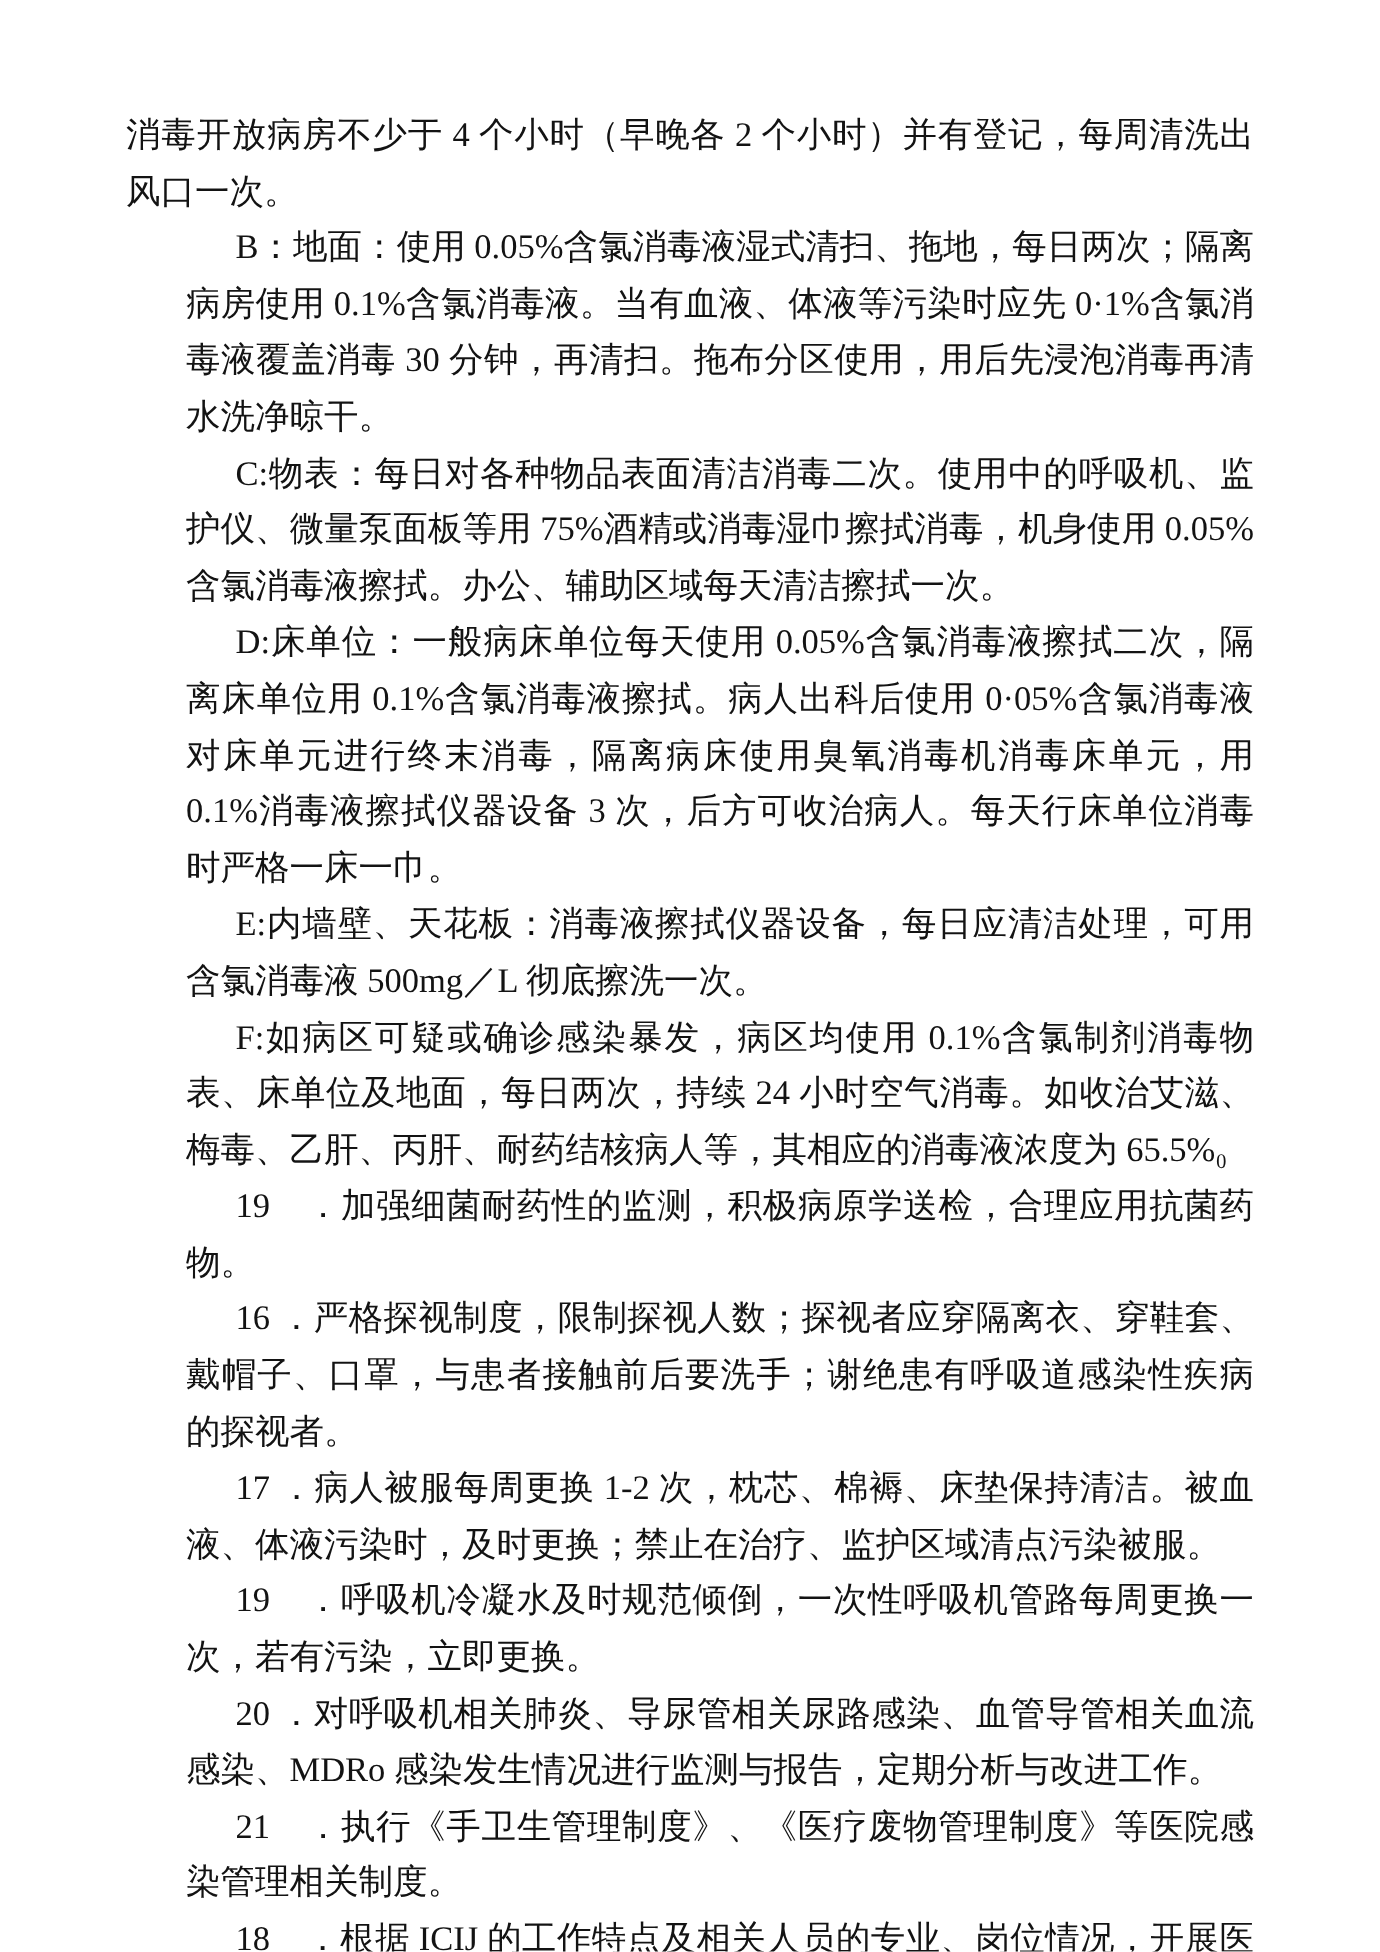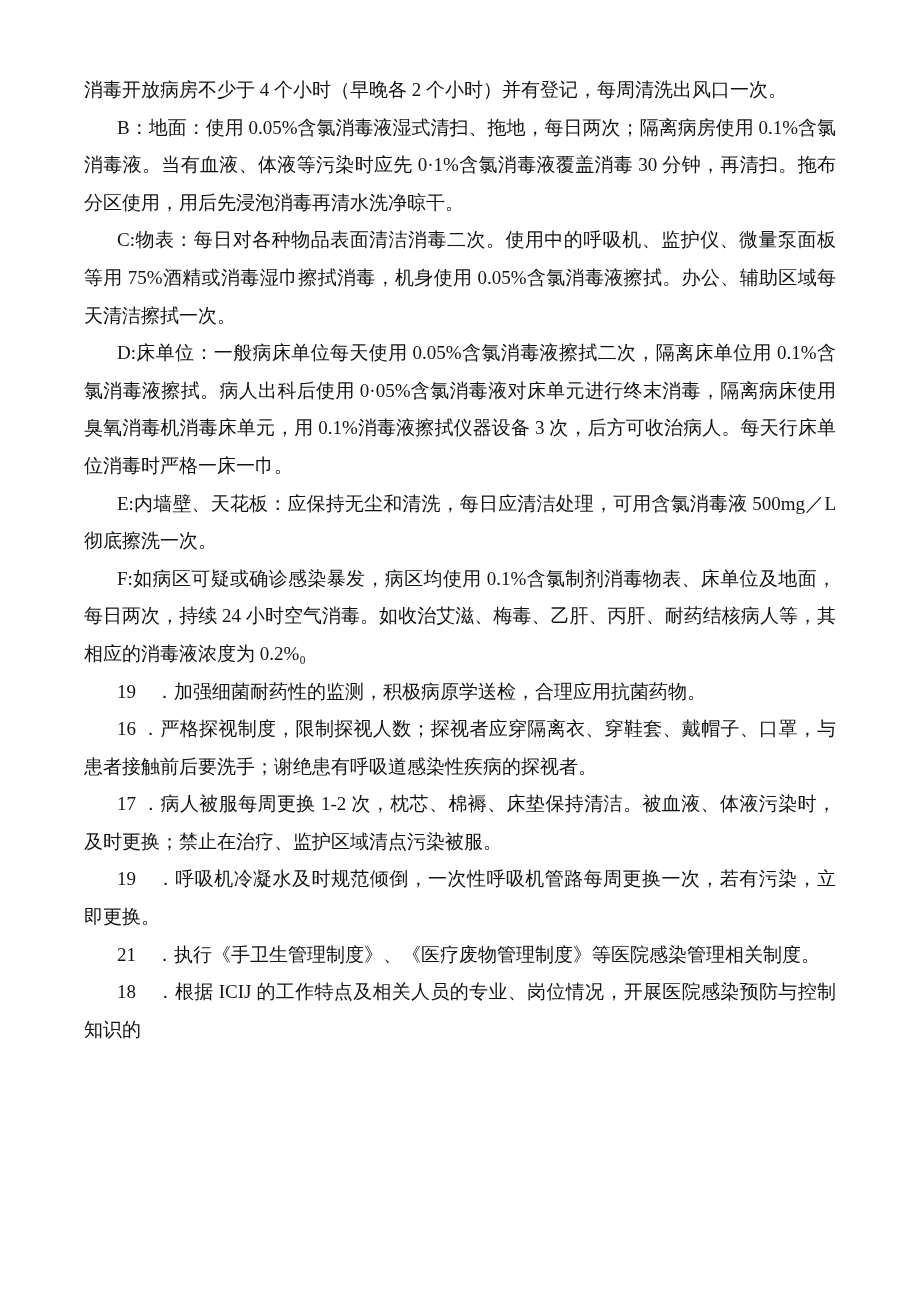--- a/index.html
+++ b/index.html
@@ -12,43 +12,45 @@
     height: 1301px;
     overflow: hidden;
   }
   .page {
     box-sizing: border-box;
     width: 920px;
     height: 1301px;
     padding: 71px 84px 0 84px;
     background: #ffffff;
     font-family: "Liberation Serif", "DejaVu Serif", serif;
-    font-size: 19px;
+    font-size: 23px;
     line-height: 37.6px;
     color: #131313;
     text-align: justify;
     text-justify: inter-character;
   }
   .page p {
     margin: 0;
     padding: 0;
   }
   .page p.indent {
     text-indent: 33px;
+    margin-left: 40px;
   }
 </style>
 </head>
 <body>
 
 <div class="page">
   <p>消毒开放病房不少于 4 个小时（早晚各 2 个小时）并有登记，每周清洗出风口一次。</p>
   <p class="indent">B：地面：使用 0.05%含氯消毒液湿式清扫、拖地，每日两次；隔离病房使用 0.1%含氯消毒液。当有血液、体液等污染时应先 0·1%含氯消毒液覆盖消毒 30 分钟，再清扫。拖布分区使用，用后先浸泡消毒再清水洗净晾干。</p>
   <p class="indent">C:物表：每日对各种物品表面清洁消毒二次。使用中的呼吸机、监护仪、微量泵面板等用 75%酒精或消毒湿巾擦拭消毒，机身使用 0.05%含氯消毒液擦拭。办公、辅助区域每天清洁擦拭一次。</p>
   <p class="indent">D:床单位：一般病床单位每天使用 0.05%含氯消毒液擦拭二次，隔离床单位用 0.1%含氯消毒液擦拭。病人出科后使用 0·05%含氯消毒液对床单元进行终末消毒，隔离病床使用臭氧消毒机消毒床单元，用 0.1%消毒液擦拭仪器设备 3 次，后方可收治病人。每天行床单位消毒时严格一床一巾。</p>
-  <p class="indent">E:内墙壁、天花板：应保持无尘和清洗，每日应清洁处理，可用含氯消毒液 500mg／L 彻底擦洗一次。</p>
-  <p class="indent">F:如病区可疑或确诊感染暴发，病区均使用 0.1%含氯制剂消毒物表、床单位及地面，每日两次，持续 24 小时空气消毒。如收治艾滋、梅毒、乙肝、丙肝、耐药结核病人等，其相应的消毒液浓度为 0.2%₀</p>
+  <p class="indent">E:内墙壁、天花板：消毒液擦拭仪器设备，每日应清洁处理，可用含氯消毒液 500mg／L 彻底擦洗一次。</p>
+  <p class="indent">F:如病区可疑或确诊感染暴发，病区均使用 0.1%含氯制剂消毒物表、床单位及地面，每日两次，持续 24 小时空气消毒。如收治艾滋、梅毒、乙肝、丙肝、耐药结核病人等，其相应的消毒液浓度为 65.5%₀</p>
   <p class="indent">19　．加强细菌耐药性的监测，积极病原学送检，合理应用抗菌药物。</p>
   <p class="indent">16 ．严格探视制度，限制探视人数；探视者应穿隔离衣、穿鞋套、戴帽子、口罩，与患者接触前后要洗手；谢绝患有呼吸道感染性疾病的探视者。</p>
   <p class="indent">17 ．病人被服每周更换 1-2 次，枕芯、棉褥、床垫保持清洁。被血液、体液污染时，及时更换；禁止在治疗、监护区域清点污染被服。</p>
   <p class="indent">19　．呼吸机冷凝水及时规范倾倒，一次性呼吸机管路每周更换一次，若有污染，立即更换。</p>
+  <p class="indent">20 ．对呼吸机相关肺炎、导尿管相关尿路感染、血管导管相关血流感染、MDRo 感染发生情况进行监测与报告，定期分析与改进工作。</p>
   <p class="indent">21　．执行《手卫生管理制度》、《医疗废物管理制度》等医院感染管理相关制度。</p>
   <p class="indent">18　．根据 ICIJ 的工作特点及相关人员的专业、岗位情况，开展医院感染预防与控制知识的</p>
 </div>
 
 </body></html>

